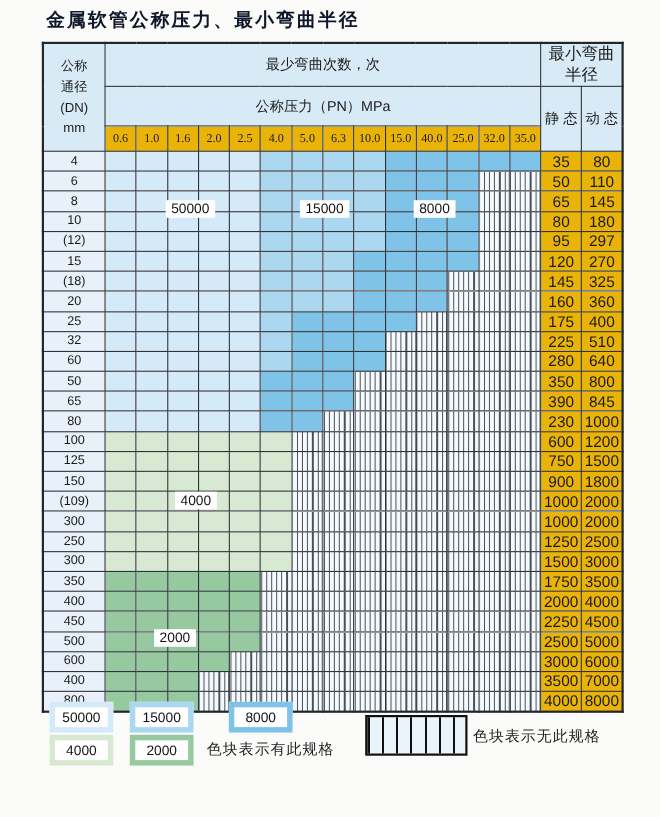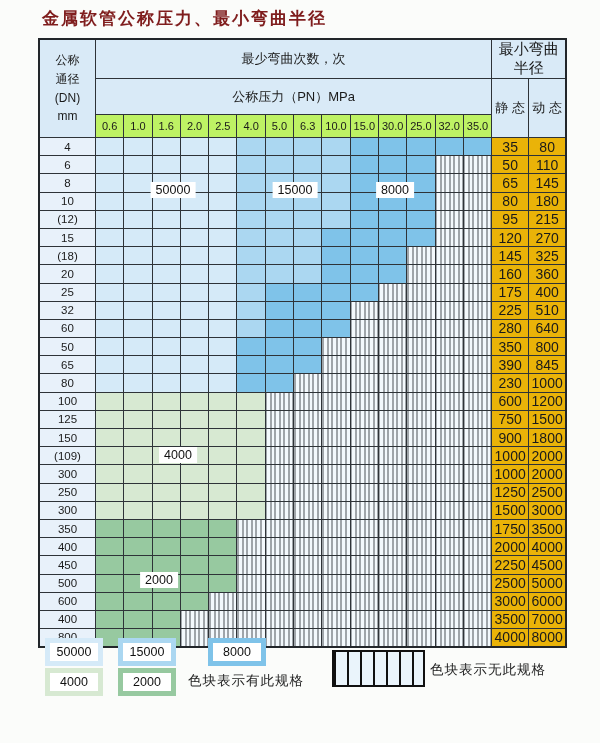--- a/index.html
+++ b/index.html
@@ -1,27 +1,27 @@
 <!DOCTYPE html>
 <html><head>
 <meta charset="utf-8">
 <style>
   html,body{margin:0;padding:0;}
   body{background:#fbfcfa;}
   .page{position:relative;width:600px;height:743px;background:#fbfcfa;overflow:hidden;
         font-family:"Liberation Sans","DejaVu Sans",sans-serif;color:#1a1a1a;}
   .title{position:absolute;left:42px;top:7px;font-family:"DejaVu Serif",serif;
-         font-weight:bold;font-size:17px;letter-spacing:2px;color:#7f1d1d;}
+         font-weight:bold;font-size:17px;letter-spacing:2px;color:#0f172a;}
   table.spec{position:absolute;left:38px;top:38px;border-collapse:collapse;table-layout:fixed;}
   table.spec td,table.spec th{border:1px solid #2e3338;padding:0;text-align:center;
         vertical-align:middle;font-weight:normal;overflow:hidden;}
   table.spec{border:2px solid #22262a;}
   th.hdr{background:#d9eaf7;font-size:13px;}
   th.dnhdr{background:#d9eaf7;font-size:12px;line-height:1.55;margin-top:18px;}
-  th.phdr{background:#bef264;font-size:11px;}
+  th.phdr{background:#eab308;font-size:11px;font-family:Liberation Serif, serif;}
   td.dn{background:#e8f1fa;font-size:11.5px;}
   td.val{background:#eab308;font-size:14px;}
   tr.bodyrow{height:18.2px;}
   .cL{background:var(--c50000);}
   .cM{background:var(--c15000);}
   .cD{background:var(--c8000);}
   .cG4{background:var(--c4000);}
   .cG2{background:var(--c2000);}
   .cH{background:repeating-linear-gradient(90deg,#4a5056 0 1px,rgba(0,0,0,0) 1px 4.6px),#f3f9fd;}
   .overlay{position:absolute;transform:translate(-50%,-50%);background:#fff;
@@ -80,21 +80,21 @@
           <th class="phdr">0.6</th>
           <th class="phdr">1.0</th>
           <th class="phdr">1.6</th>
           <th class="phdr">2.0</th>
           <th class="phdr">2.5</th>
           <th class="phdr">4.0</th>
           <th class="phdr">5.0</th>
           <th class="phdr">6.3</th>
           <th class="phdr">10.0</th>
           <th class="phdr">15.0</th>
-          <th class="phdr">30.0</th>
+          <th class="phdr">40.0</th>
           <th class="phdr">25.0</th>
           <th class="phdr">32.0</th>
           <th class="phdr">35.0</th>
         </tr>
     </thead>
     <tbody id="tbody">
         <tr class="bodyrow">
           <td class="dn">4</td>
           <td class="cL"></td>
           <td class="cL"></td>
@@ -180,21 +180,21 @@
           <td class="cM"></td>
           <td class="cM"></td>
           <td class="cM"></td>
           <td class="cM"></td>
           <td class="cD"></td>
           <td class="cD"></td>
           <td class="cD"></td>
           <td class="cH"></td>
           <td class="cH"></td>
           <td class="val">95</td>
-          <td class="val">215</td>
+          <td class="val">297</td>
         </tr>
         <tr class="bodyrow">
           <td class="dn">15</td>
           <td class="cL"></td>
           <td class="cL"></td>
           <td class="cL"></td>
           <td class="cL"></td>
           <td class="cL"></td>
           <td class="cM"></td>
           <td class="cM"></td>

